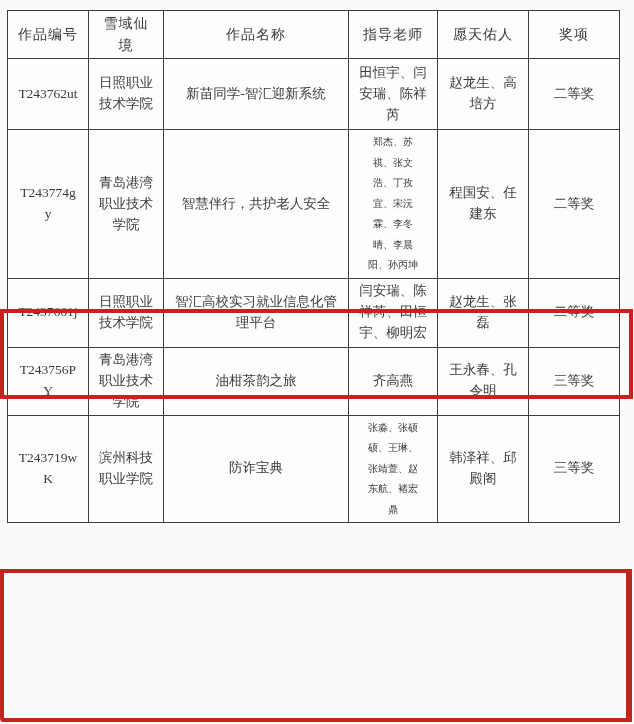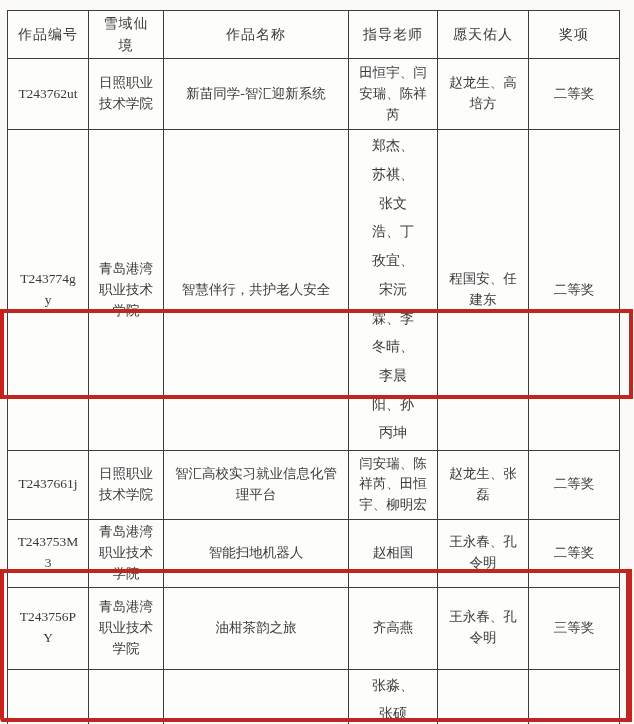--- a/index.html
+++ b/index.html
@@ -51,21 +51,21 @@
   .results tbody tr:nth-child(10) { height: 72px; }
   
   col.c-id      { width: 81px; }
   col.c-school  { width: 75px; }
   col.c-work    { width: 185px; }
   col.c-students{ width: 89px; }
   col.c-teachers{ width: 91px; }
   col.c-award   { width: 91px; }
   
   .results td.small {
-    font-size: 14px;
+    font-size: 10px;
     line-height: 2.05;
     padding: 2px 19px;
   }
   
   .hl-box {
     position: absolute;
     box-sizing: border-box;
     border: 4px solid #c1251d;
     pointer-events: none;
   }
@@ -115,28 +115,20 @@
         </tr>
         <tr>
           <td>T2437661j</td>
           <td>日照职业技术学院</td>
           <td>智汇高校实习就业信息化管理平台</td>
           <td>闫安瑞、陈祥芮、田恒宇、柳明宏</td>
           <td>赵龙生、张磊</td>
           <td>二等奖</td>
         </tr>
         <tr>
-          <td>T243753M3</td>
-          <td>青岛港湾职业技术学院</td>
-          <td>智能扫地机器人</td>
-          <td>赵相国</td>
-          <td>王永春、孔令明</td>
-          <td>二等奖</td>
-        </tr>
-        <tr>
           <td>T243756PY</td>
           <td>青岛港湾职业技术学院</td>
           <td>油柑茶韵之旅</td>
           <td>齐高燕</td>
           <td>王永春、孔令明</td>
           <td>三等奖</td>
         </tr>
         <tr>
           <td>T243719wK</td>
           <td>滨州科技职业学院</td>

